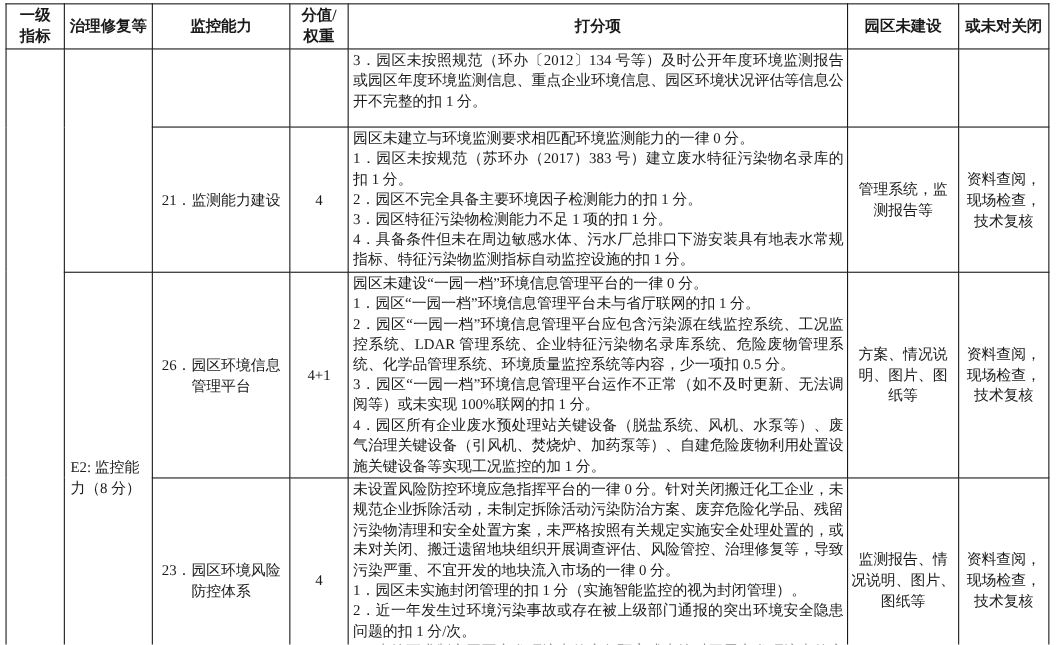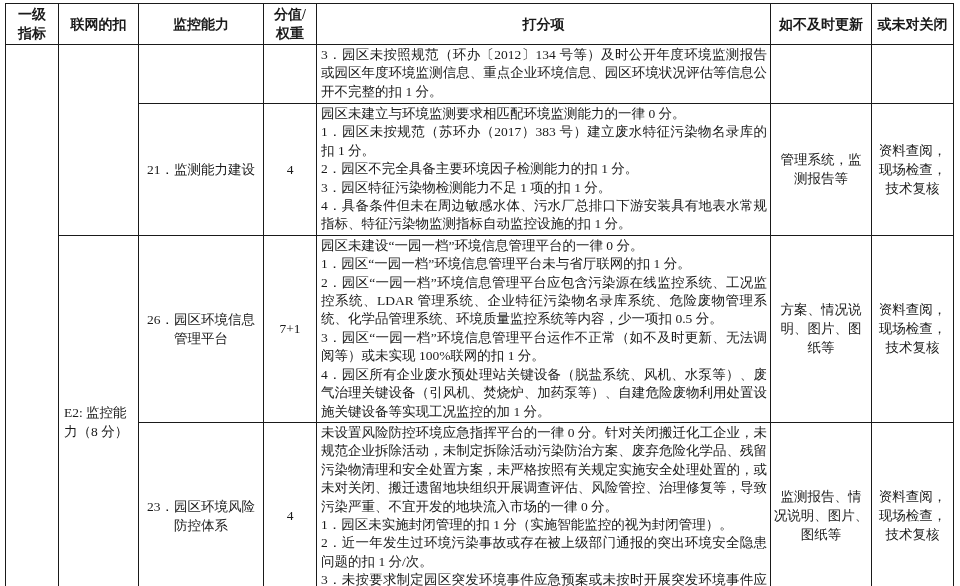--- a/index.html
+++ b/index.html
@@ -49,21 +49,21 @@
     white-space: pre-line;
   }
   td.scoring {
     text-align: justify;
     vertical-align: top;
     line-height: 18.4px;
     padding: 1px 3px 1px 4px;
     white-space: pre-line;
   }
   tr.hdr  { height: 40px; }
-  tr.row1 { height: 59px; margin-top: 26px; }
+  tr.row1 { height: 71px; margin-top: 26px; }
   tr.row2 { height: 106px; }
   tr.row3 { height: 185px; }
   tr.row4 { height: 184px; }
 </style>
 </head>
 <body>
 
 <table class="assessment">
   <colgroup>
     <col style="width:53px">
@@ -71,26 +71,26 @@
     <col style="width:125px">
     <col style="width:53px">
     <col style="width:454px">
     <col style="width:101px">
     <col style="width:82px">
   </colgroup>
   <thead>
     <tr class="hdr">
       <th>一级
 指标</th>
-      <th>联网的扣</th>
+      <th>治理修复等</th>
       <th>监控能力</th>
       <th>分值/
 权重</th>
       <th>打分项</th>
-      <th>如不及时更新</th>
+      <th>园区未建设</th>
       <th>或未对关闭</th>
     </tr>
   </thead>
   <tbody>
     <tr class="row1">
       <td class="center" rowspan="4"></td>
       <td class="center" rowspan="2"></td>
       <td class="center"></td>
       <td class="center"></td>
       <td class="scoring">3．园区未按照规范（环办〔2012〕134 号等）及时公开年度环境监测报告或园区年度环境监测信息、重点企业环境信息、园区环境状况评估等信息公开不完整的扣 1 分。</td>
@@ -107,21 +107,21 @@
 4．具备条件但未在周边敏感水体、污水厂总排口下游安装具有地表水常规指标、特征污染物监测指标自动监控设施的扣 1 分。</td>
       <td class="center">管理系统，监
 测报告等</td>
       <td class="center">资料查阅，
 现场检查，
 技术复核</td>
     </tr>
     <tr class="row3">
       <td class="left-mid" rowspan="2">E2: 监控能力（8 分）</td>
       <td class="center">26．园区环境信息管理平台</td>
-      <td class="center">7+1</td>
+      <td class="center">4+1</td>
       <td class="scoring">园区未建设“一园一档”环境信息管理平台的一律 0 分。
 1．园区“一园一档”环境信息管理平台未与省厅联网的扣 1 分。
 2．园区“一园一档”环境信息管理平台应包含污染源在线监控系统、工况监控系统、LDAR 管理系统、企业特征污染物名录库系统、危险废物管理系统、化学品管理系统、环境质量监控系统等内容，少一项扣 0.5 分。
 3．园区“一园一档”环境信息管理平台运作不正常（如不及时更新、无法调阅等）或未实现 100%联网的扣 1 分。
 4．园区所有企业废水预处理站关键设备（脱盐系统、风机、水泵等）、废气治理关键设备（引风机、焚烧炉、加药泵等）、自建危险废物利用处置设施关键设备等实现工况监控的加 1 分。</td>
       <td class="center">方案、情况说
 明、图片、图
 纸等</td>
       <td class="center">资料查阅，
 现场检查，

